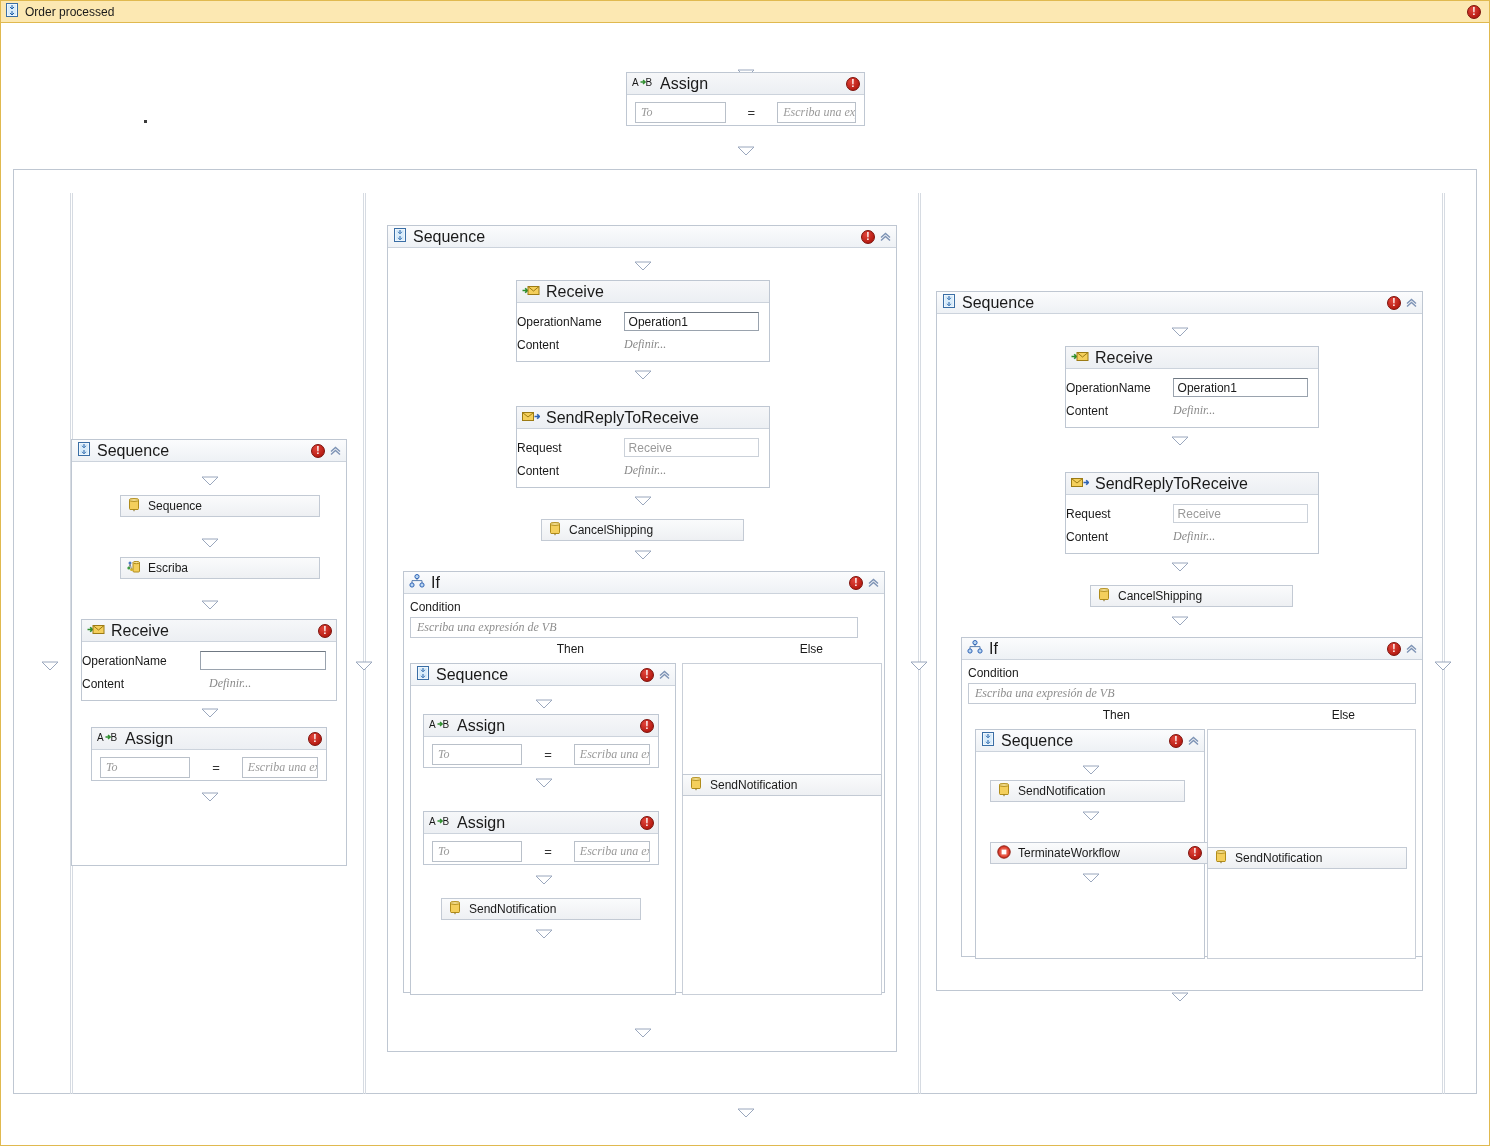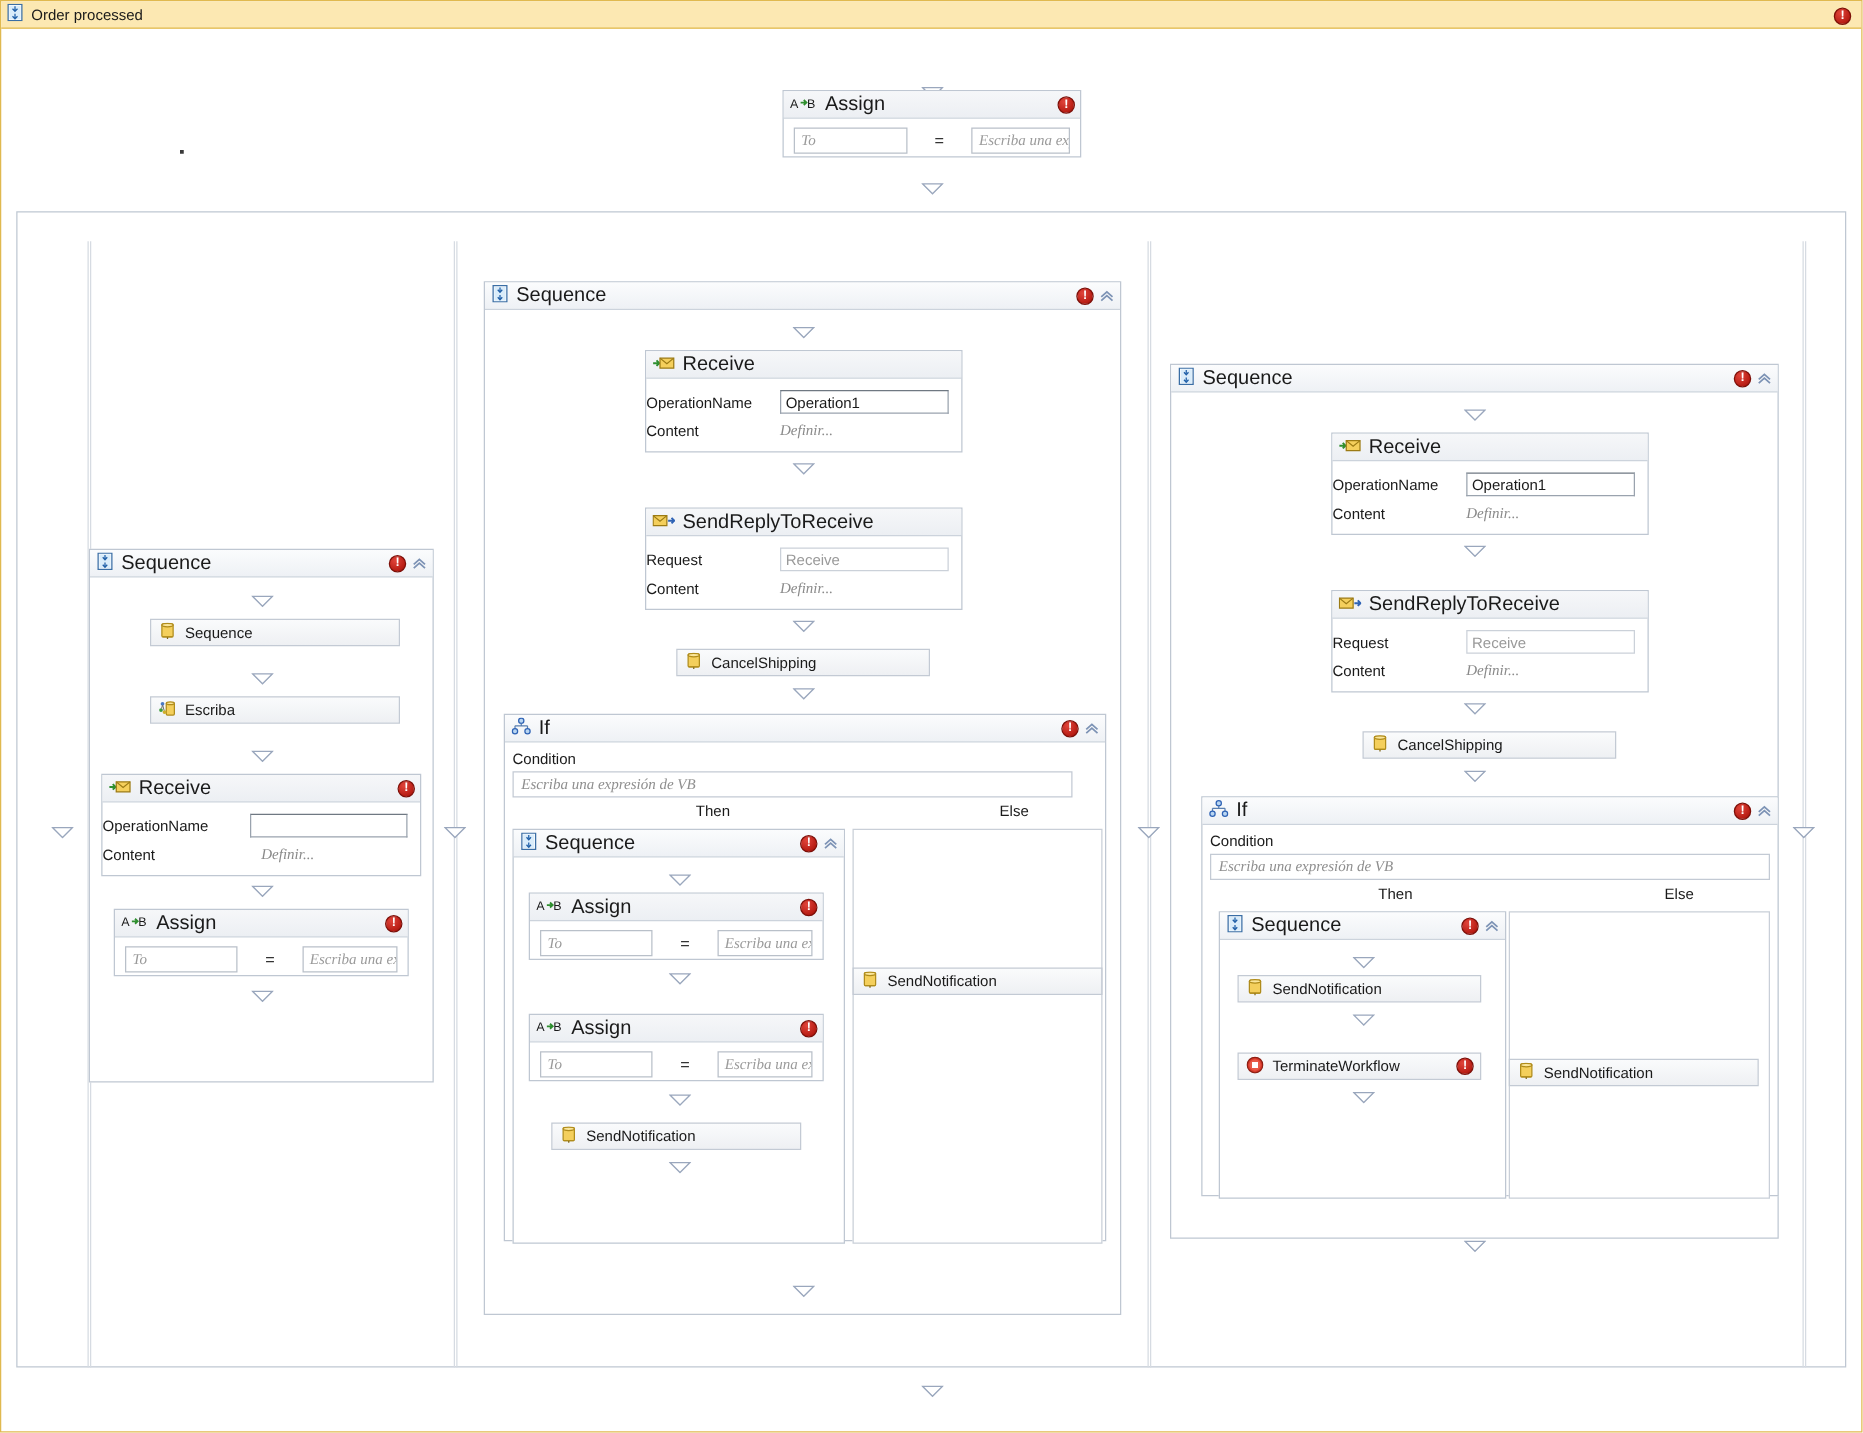--- a/index.html
+++ b/index.html
@@ -785,21 +785,21 @@
                     </span>
                     <span class="name">SendNotification</span>
                   </div>
 
                   <div class="arrow" style="left:106px; top:59px;">
                     <svg width="18" height="10" viewBox="0 0 18 10">
                         <path d="M1 1 L17 1 L9 9 Z" fill="#ffffff" stroke="#9aa7bd"></path>
                       </svg>
                   </div>
 
-                  <div class="simple" style="left:14px; top:90px; width:195px;">
+                  <div class="simple" style="left:14px; top:90px; width:218px;">
                     <span class="ico">
                       <svg width="14" height="14" viewBox="0 0 14 14">
                         <circle cx="7" cy="7" r="6.2" fill="#d93a2b" stroke="#8d1f13"></circle>
                         <circle cx="7" cy="7" r="4.6" fill="#e85a48" stroke="none"></circle>
                         <rect x="4.6" y="4.6" width="4.8" height="4.8" fill="#ffffff"></rect>
                       </svg>
                     </span>
                     <span class="name">TerminateWorkflow</span>
                     <span class="right">
                       <span class="errbadge"></span>

